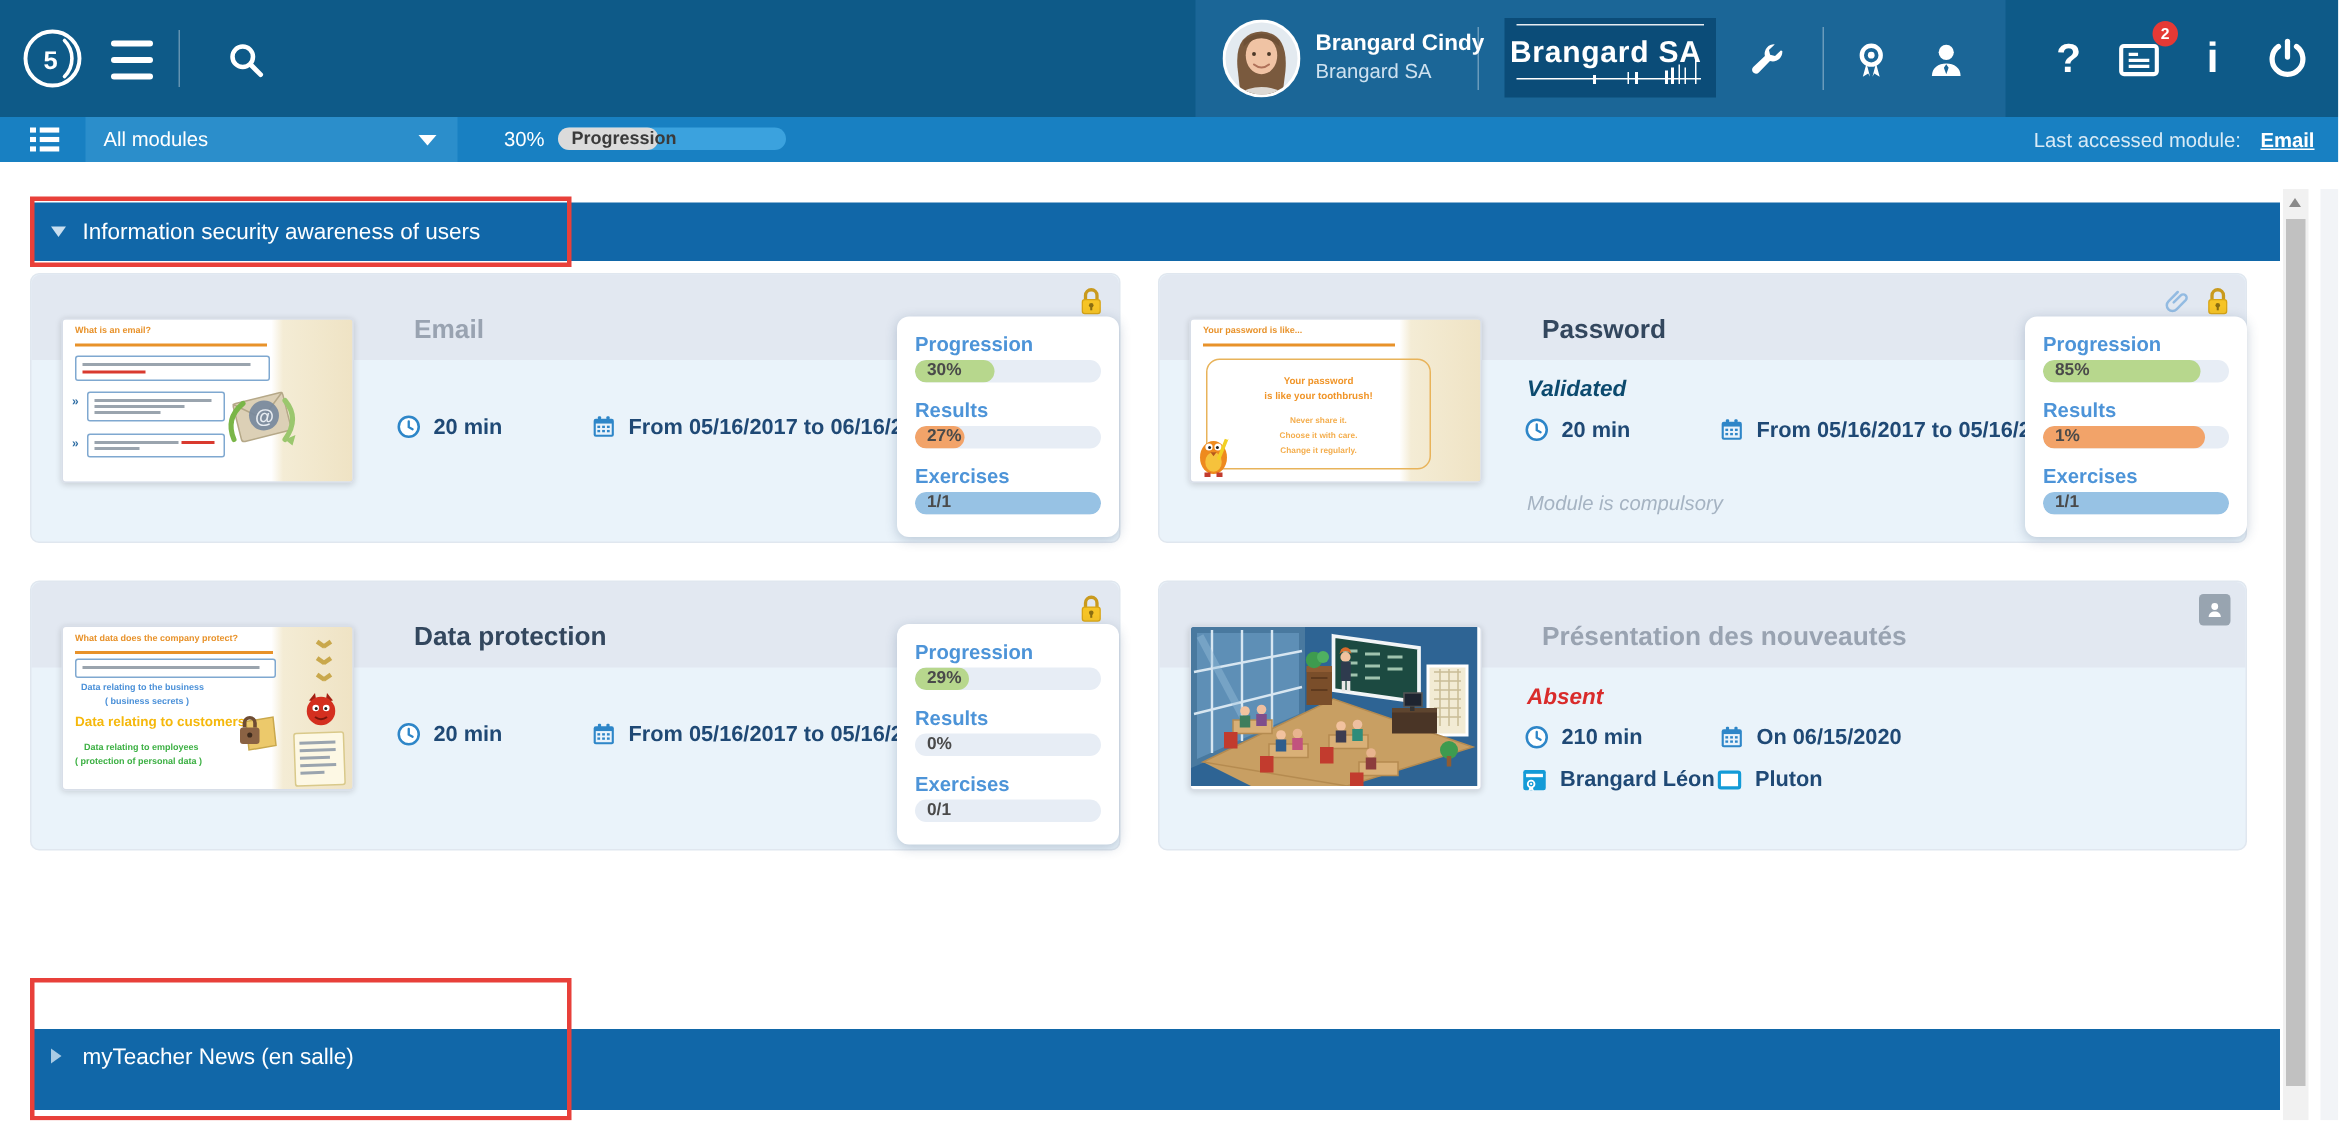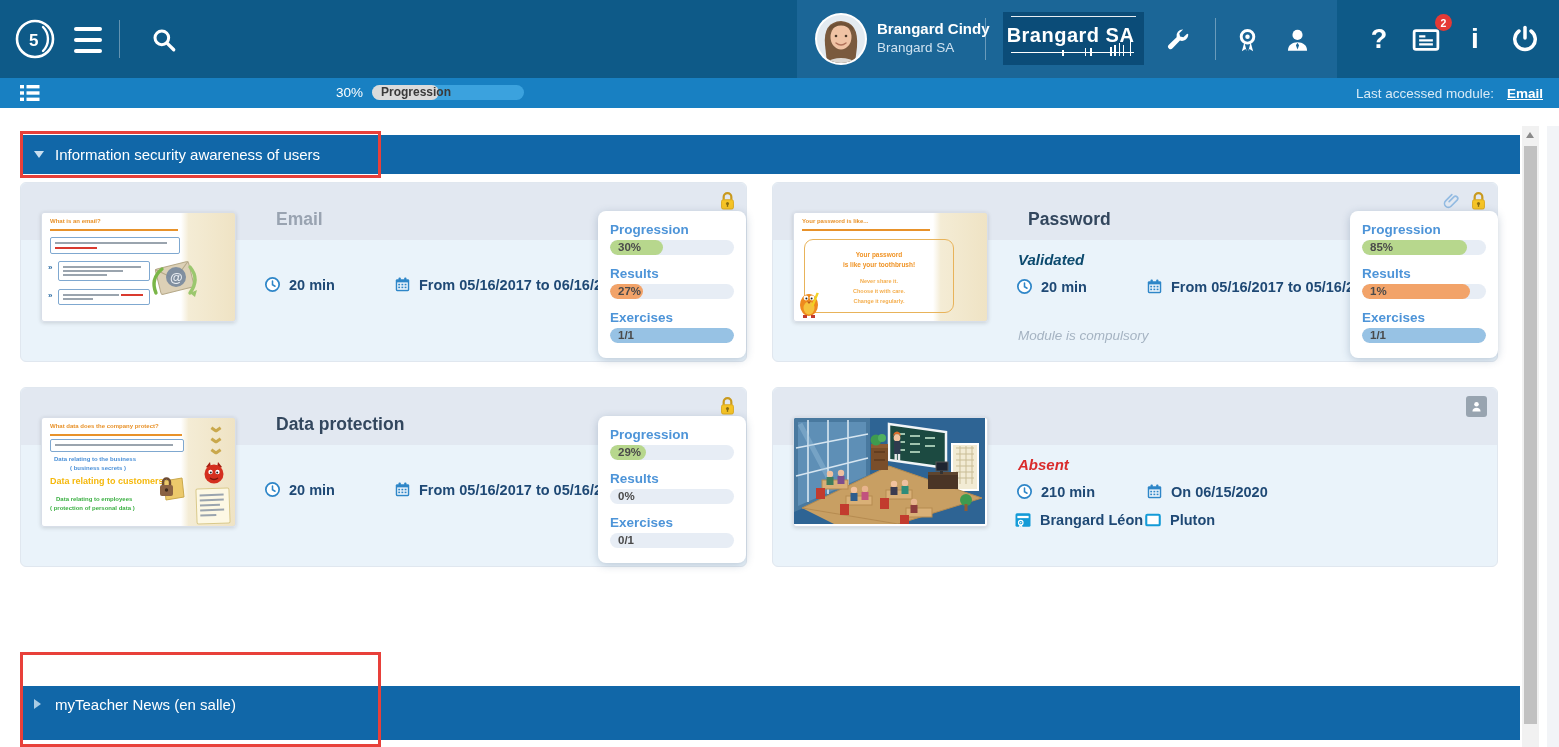--- a/index.html
+++ b/index.html
@@ -222,20 +222,24 @@
       <svg width="24" height="22" viewBox="0 0 24 22">
         <rect x="2" y="3" width="4" height="3.4" fill="#fff"></rect>
           <rect x="8.5" y="3" width="13" height="3.4" fill="#fff"></rect>
         <rect x="2" y="9.3" width="4" height="3.4" fill="#fff"></rect>
           <rect x="8.5" y="9.3" width="13" height="3.4" fill="#fff"></rect>
         <rect x="2" y="15.6" width="4" height="3.4" fill="#fff"></rect>
           <rect x="8.5" y="15.6" width="13" height="3.4" fill="#fff"></rect>
       </svg>
     </div>
 
+    <div class="tb-dropdown">
+      <span class="val">All modules</span>
+      <span class="tb-caret"></span>
+    </div>
 
     <span class="tb-pct">30%</span>
 
     <div class="tb-progress">
       <div class="tb-fill" style="width:44%;"></div>
       <span class="tb-plabel">Progression</span>
     </div>
 
     <div class="tb-right">
       <span class="tb-last-label">Last accessed module:</span>
@@ -606,20 +610,21 @@
         </g>
         <g>
           <rect x="112" y="90" width="26" height="9" fill="#D9B077" stroke="#B58B50"></rect>
           <rect x="106" y="97" width="9" height="9" fill="#C23B2E"></rect>
           <circle cx="120" cy="84" r="3.2" fill="#E8B48E"></circle>
             <rect x="116.5" y="87" width="7" height="8" fill="#8C3C3C"></rect>
         </g>
       </svg>
     </div>
 
+    <div class="card-title muted">Présentation des nouveautés</div>
     <div class="status red" style="left:245px;top:68px;">Absent</div>
 
     <div class="info-item" style="left:243px;top:95px;">
       <svg width="17" height="17" viewBox="0 0 24 24">
         <circle cx="12" cy="12" r="9.4" fill="#fff" stroke="#2E86C8" stroke-width="2.4"></circle>
         <path d="M12 7v5.4l3.6 2" fill="none" stroke="#2E86C8" stroke-width="2.2" stroke-linecap="round"></path>
       </svg>
       <span>210 min</span>
     </div>
     <div class="info-item" style="left:373px;top:95px;">

